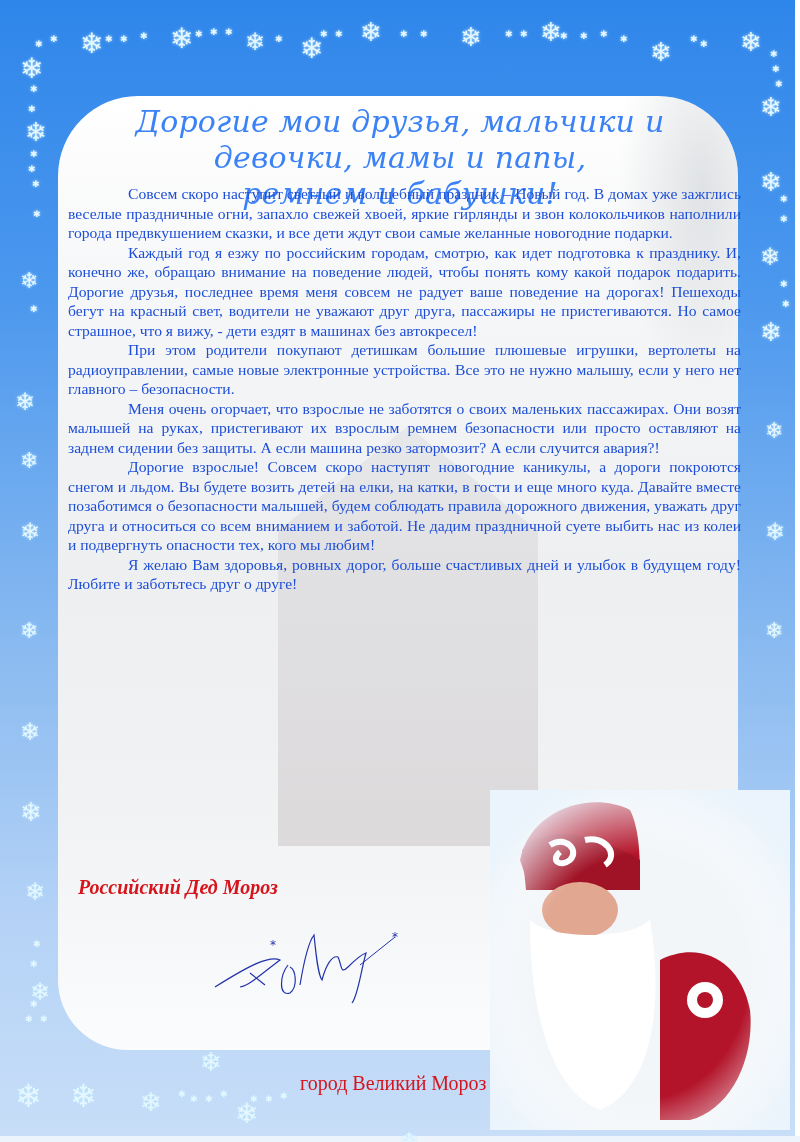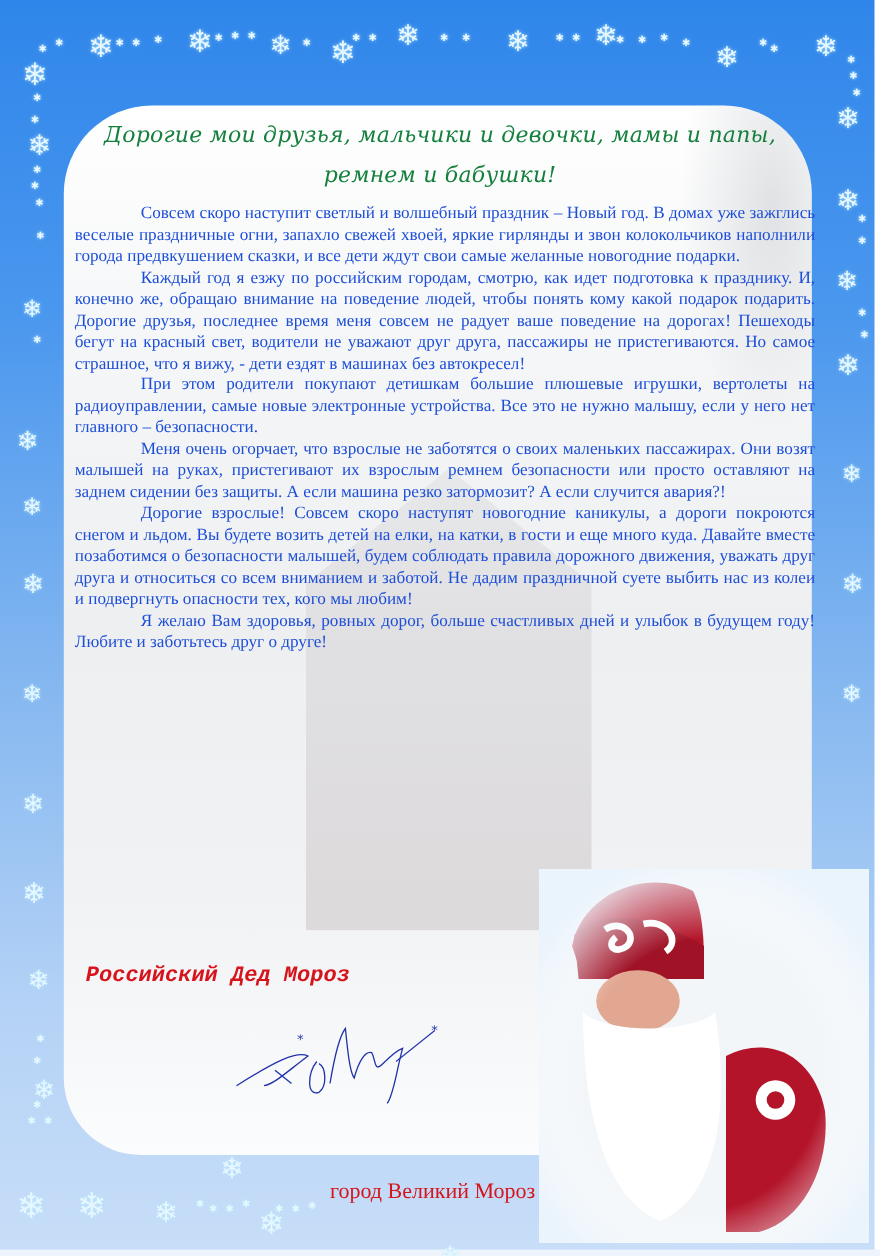--- a/index.html
+++ b/index.html
@@ -20,31 +20,31 @@
       position: absolute; left: 220px; top: 330px; width: 260px; height: 420px;
       background: linear-gradient(180deg, rgba(200,200,205,0.25), rgba(180,170,170,0.35));
       clip-path: polygon(50% 0, 100% 25%, 100% 100%, 0 100%, 0 25%);
     }
     .panel .tree {
       position: absolute; right: 0; top: 0; width: 120px; height: 300px;
       background: radial-gradient(ellipse at 70% 30%, rgba(190,195,200,0.45), rgba(255,255,255,0) 70%);
     }
     .greeting {
       position: absolute; left: 70px; top: 104px; width: 660px; text-align: center;
-      color: #15803d; font-family: "DejaVu Serif", serif; font-style: italic;
-      font-size: 20px; line-height: 36px; letter-spacing: 0.2px;
+      color: #3b82f6; font-family: "DejaVu Serif", serif; font-style: italic;
+      font-size: 30px; line-height: 36px; letter-spacing: 0.2px;
     }
     .body-text {
       position: absolute; left: 68px; top: 184px; width: 673px;
       color: #1d4ed8; font-size: 15.6px; line-height: 19.5px; text-align: justify;
     }
     .body-text p { margin: 0; text-indent: 60px; }
     .signature-title {
       position: absolute; left: 78px; top: 876px;
-      color: #d6141c; font-family: Liberation Mono, monospace; font-style: italic; font-weight: bold;
+      color: #d6141c; font-family: Liberation Serif, serif; font-style: italic; font-weight: bold;
       font-size: 20px;
     }
     .signature {
       position: absolute; left: 210px; top: 925px; width: 200px; height: 80px;
     }
     .santa {
       position: absolute; left: 490px; top: 790px; width: 300px; height: 340px;
     }
     .city {
       position: absolute; left: 300px; top: 1072px; color: #d6141c;

